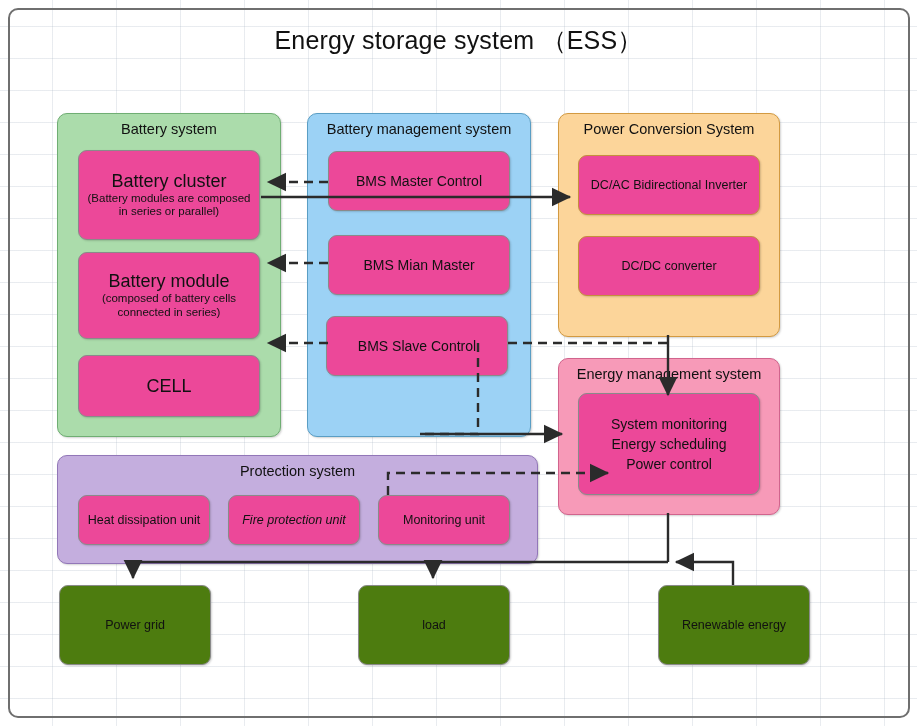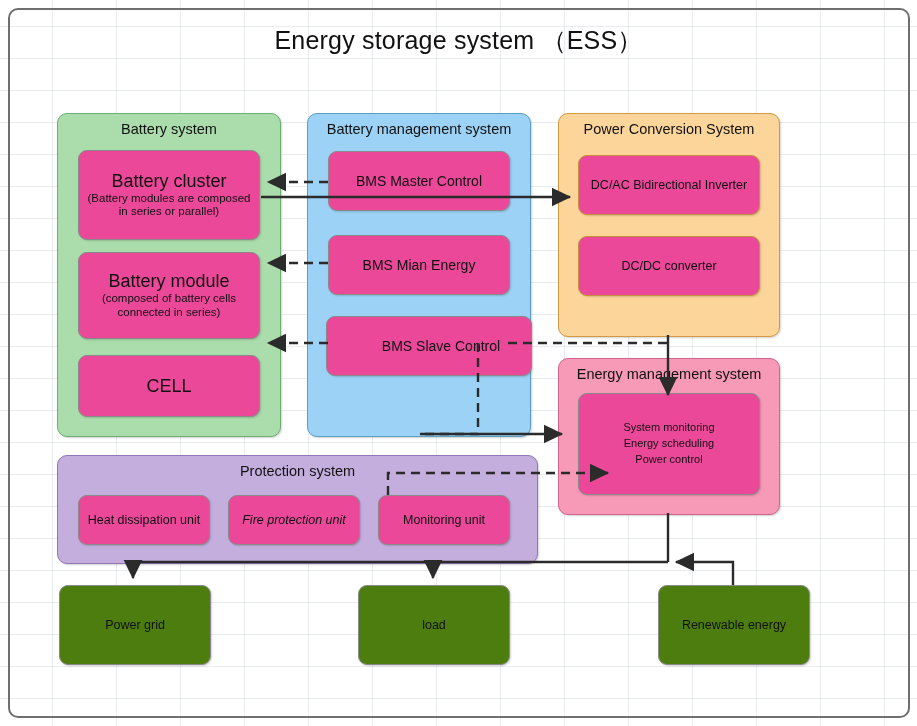--- a/index.html
+++ b/index.html
@@ -25,21 +25,21 @@
   .group > .ghead{position:absolute;left:0;right:0;top:7px;text-align:center;
     font-size:14.5px;color:#111;}
 
   .cell{position:absolute;background:#ec4899;border-radius:9px;
     display:flex;align-items:center;justify-content:center;text-align:center;
     box-shadow:1px 1px 2px rgba(0,0,0,.16);}
   .cell .l1{font-size:18px;color:#111;line-height:1.15;}
   .cell .l2{font-size:11.5px;color:#111;line-height:1.2;}
   .cell .one{font-size:14px;color:#111;}
   .cell .sm{font-size:12.5px;color:#111;}
-  .cell .ems{font-size:11px;color:#111;line-height:1.45;}
+  .cell .ems{font-size:14px;color:#111;line-height:1.45;}
 
   .gray{position:absolute;background:#4d7c0f;border:1.6px solid #8a8a8a;border-radius:9px;
     display:flex;align-items:center;justify-content:center;font-size:12.5px;color:#111;
     box-shadow:1px 1px 2px rgba(0,0,0,.18);}
 
   svg#wires{position:absolute;left:0;top:0;width:917px;height:726px;pointer-events:none;}
 </style>
 </head>
 <body>
 
@@ -66,23 +66,23 @@
     <div class="l1">CELL</div>
   </div>
 
   <div class="group" style="left:307px;top:113px;width:222px;height:322px;background:#9cd2f5;border-color:#5a9ec4;">
     <div class="ghead">Battery management system</div>
   </div>
   <div class="cell" style="left:328px;top:151px;width:180px;height:58px;border:1.5px solid #8a8a8a;">
     <div class="one">BMS Master Control</div>
   </div>
   <div class="cell" style="left:328px;top:235px;width:180px;height:58px;border:1.5px solid #8a8a8a;">
-    <div class="one">BMS Mian Energy</div>
+    <div class="one">BMS Mian Master</div>
   </div>
-  <div class="cell" style="left:326px;top:316px;width:180px;height:58px;border:1.5px solid #8a8a8a;padding-left:24px;">
+  <div class="cell" style="left:326px;top:316px;width:180px;height:58px;border:1.5px solid #8a8a8a;">
     <div class="one">BMS Slave Control</div>
   </div>
 
   <div class="group" style="left:558px;top:113px;width:220px;height:222px;background:#fcd59a;border-color:#d39a41;">
     <div class="ghead">Power Conversion System</div>
   </div>
   <div class="cell" style="left:578px;top:155px;width:180px;height:58px;border:1.5px solid #c58f3d;">
     <div class="sm">DC/AC Bidirectional Inverter</div>
   </div>
   <div class="cell" style="left:578px;top:236px;width:180px;height:58px;border:1.5px solid #c58f3d;">

